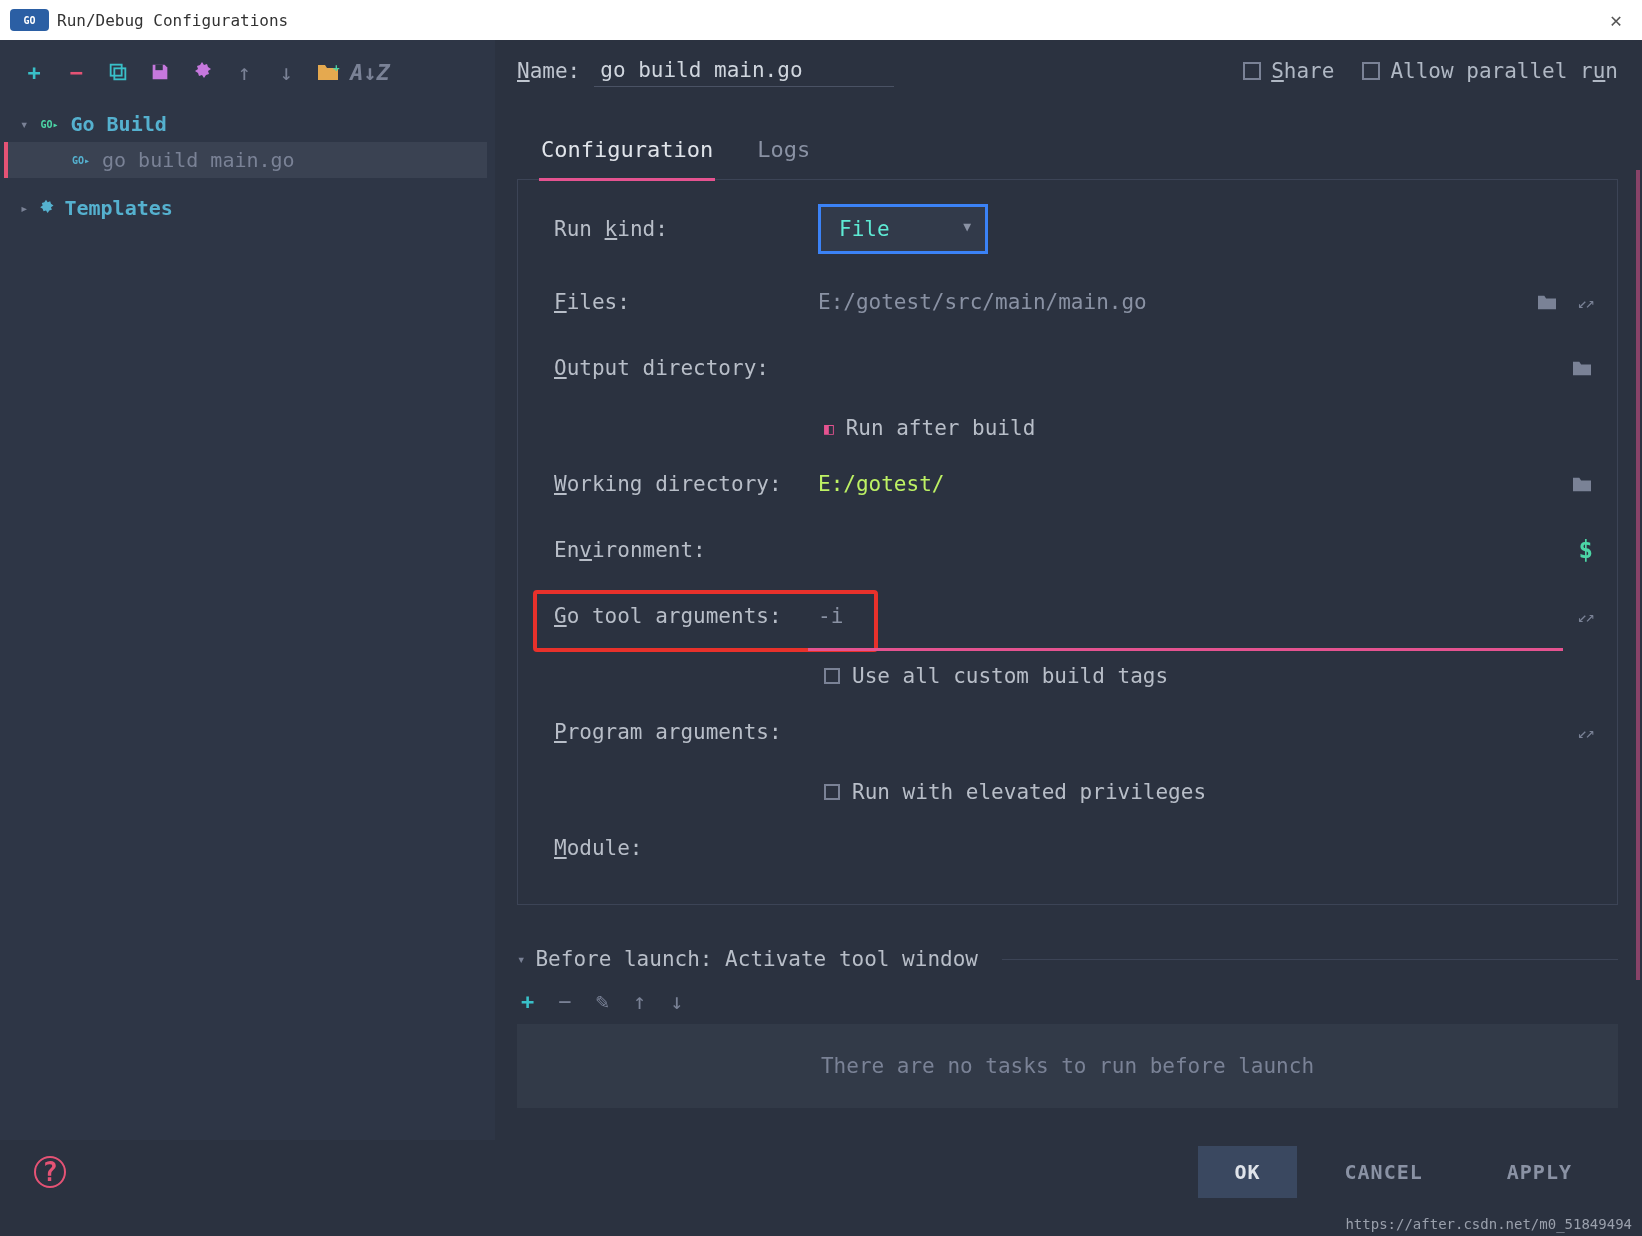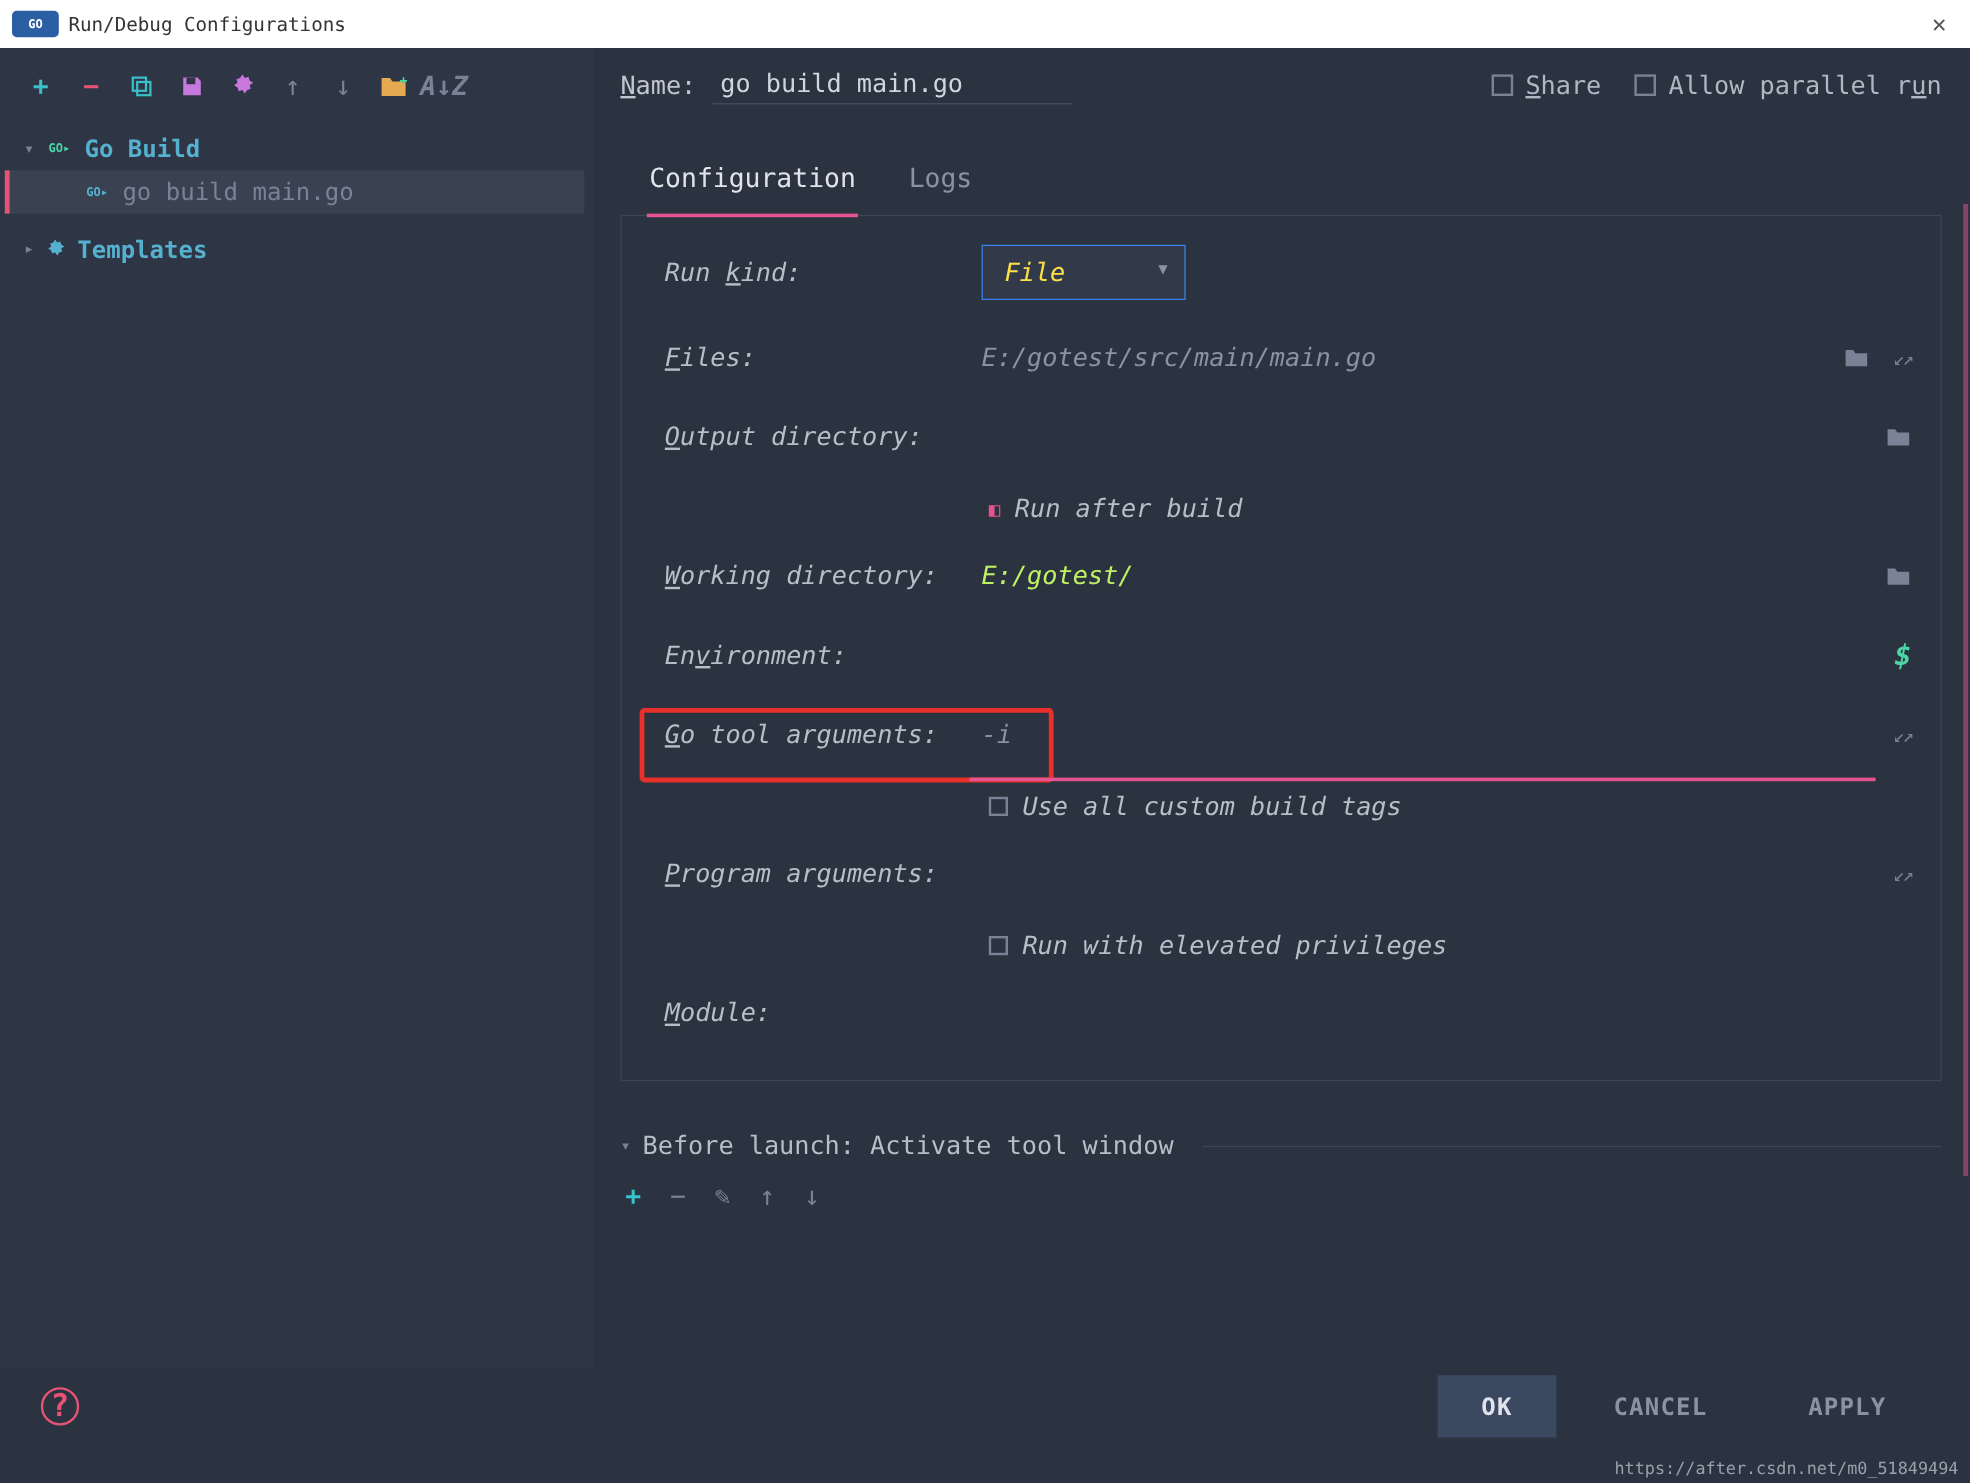--- a/index.html
+++ b/index.html
@@ -94,32 +94,31 @@
 .chk.sm { width: 16px; height: 16px; }
 .tabs {
   display: flex; gap: 40px; margin-top: 40px; padding-left: 22px;
   border-bottom: 1px solid #3c4456; font-size: 22px;
 }
 .tab { padding: 10px 2px 16px 2px; color: #8a92a4; cursor: pointer; }
 .tab.active { color: #e0e4ea; border-bottom: 3px solid #e55390; margin-bottom: -2px; }
 .config-panel {
   margin-top: 0px; border: 1px solid #3c4456; border-top: none;
   padding: 24px 24px 32px 36px;
-  font-style: italic;
 }
 .form-row {
   display: flex; align-items: center; gap: 12px;
   margin-bottom: 30px; font-family: Consolas, monospace; font-size: 21px;
   min-height: 36px;
 }
 .form-label { width: 252px; color: #b8bec8; }
 .form-label .u { text-decoration: underline; }
 .dropdown {
-  background: #323a4a; border: 1px solid #3b82f6; padding: 10px 46px 10px 18px;
-  color: #fde047; position: relative; min-width: 170px;
+  background: #323a4a; border: 3px solid #3b82f6; padding: 10px 46px 10px 18px;
+  color: #5eead4; position: relative; min-width: 170px;
 }
 .dropdown::after { content: "▼"; position: absolute; right: 14px; top: 12px; font-size: 13px; color: #8a92a4; }
 .text-value { color: #8a92a4; flex: 1; }
 .row-icons { margin-left: auto; display: flex; gap: 20px; align-items: center; color: #7a8296; }
 .row-icons .folder { color: #7a8296; font-size: 20px; }
 .row-icons .expand { font-size: 16px; letter-spacing: -2px; }
 .checkbox-row { display: flex; align-items: center; gap: 12px; margin-left: 270px; margin-bottom: 26px; font-family: Consolas, monospace; font-size: 21px; color: #b8bec8; }
 .checkbox-row .mini-icon { color: #e55390; font-size: 16px; }
 .highlight-box {
   position: absolute; border: 4px solid #e8312b; border-radius: 4px;
@@ -340,20 +339,21 @@
         <span><span class="u">B</span>efore launch: Activate tool window</span>
         <span class="line"></span>
       </div>
       <div class="bl-toolbar">
         <span class="icon plus">+</span>
         <span class="icon">−</span>
         <span class="icon">✎</span>
         <span class="icon">↑</span>
         <span class="icon">↓</span>
       </div>
+      <div class="bl-empty">There are no tasks to run before launch</div>
     </div>
 
     <div class="pink-scrollbar"></div>
   </div>
 </div>
 
 <div class="highlight-box"></div>
 <div class="red-underline"></div>
 
 <div class="footer">

